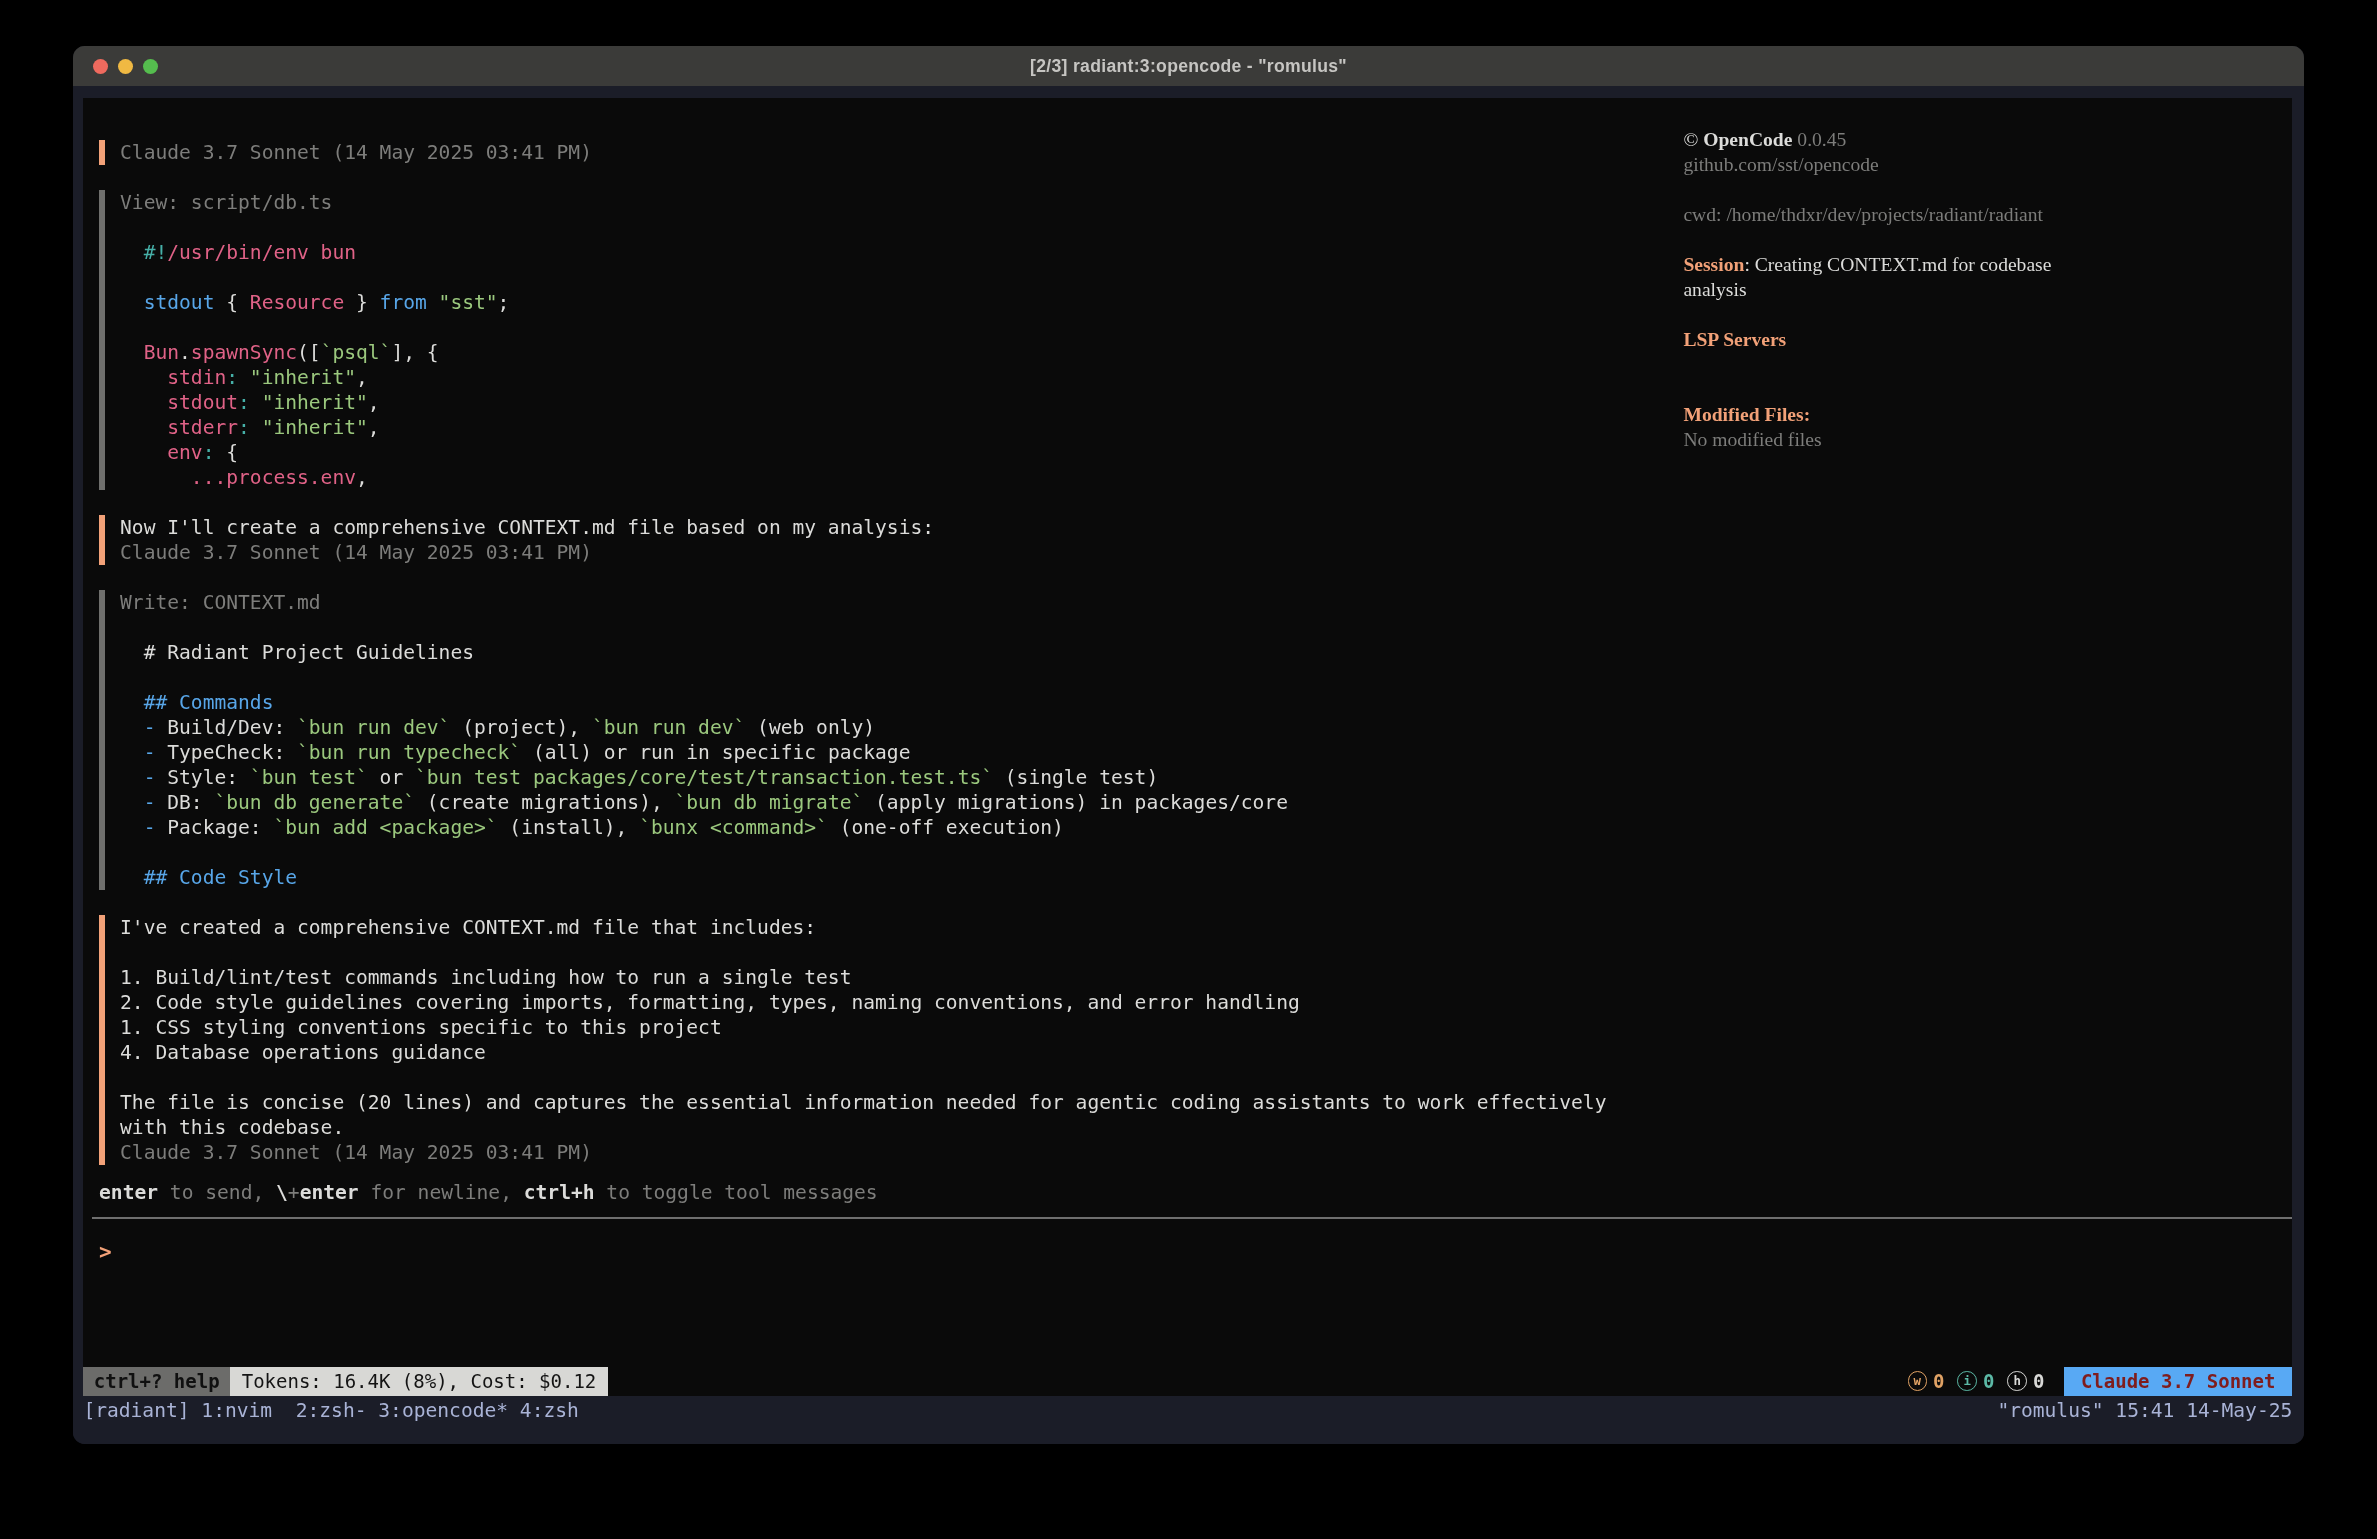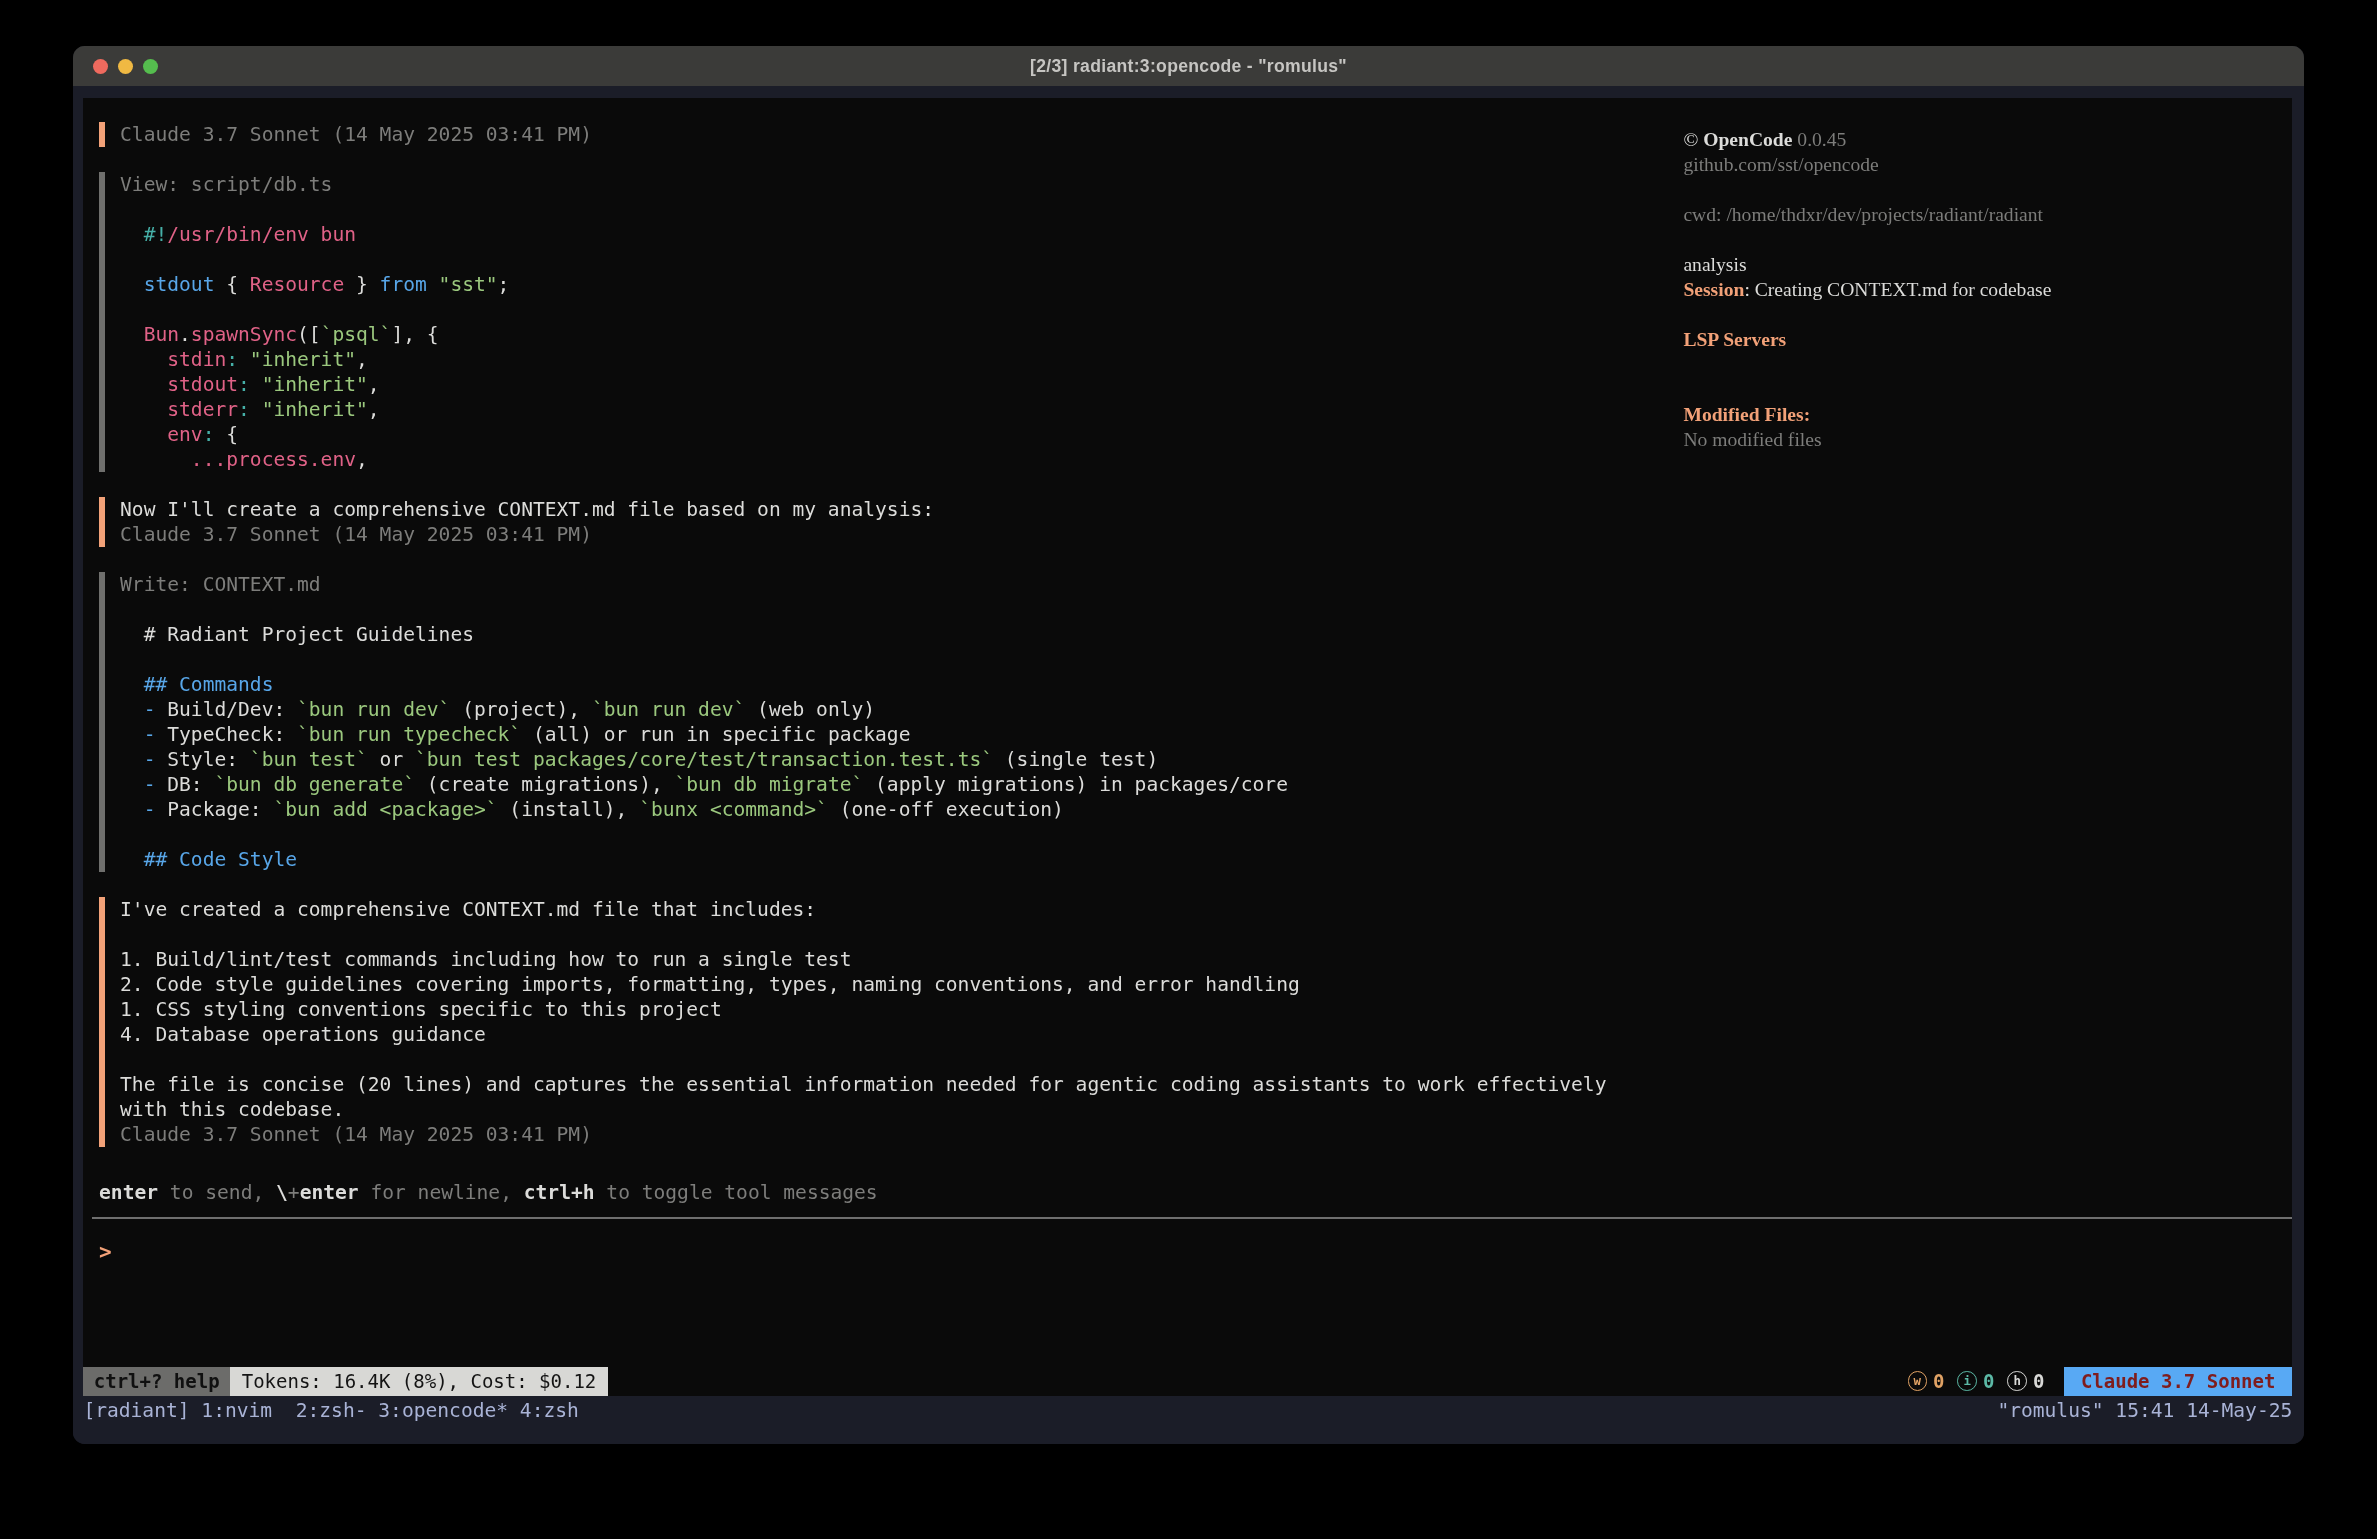--- a/index.html
+++ b/index.html
@@ -23,21 +23,21 @@
   .window{position:absolute;left:73px;top:46px;width:2231px;height:1398px;background:var(--win);border-radius:11.7px;overflow:hidden;box-shadow:0 19.6px 52px rgba(0,0,0,.8);}
   .titlebar{position:absolute;left:0;top:0;right:0;height:40px;background:var(--titlebar);display:flex;align-items:center;justify-content:center;}
   .title{font:bold 17.6px "Liberation Sans",sans-serif;color:#c6c5c2;letter-spacing:0.3px;}
   .lights{position:absolute;left:19.6px;top:0;height:40px;display:flex;align-items:center;gap:10.4px;}
   .light{width:15px;height:15px;border-radius:50%;display:inline-block;}
   .light.red{background:#ef6a5e;}
   .light.yellow{background:#f0b943;}
   .light.green{background:#55bd4e;}
   .term{position:absolute;left:0;top:40px;right:0;bottom:0;background:var(--win);font-family:"DejaVu Sans Mono",monospace;}
   .screen{position:absolute;left:10.4px;top:11.7px;width:2209px;height:1298px;background:var(--screen);overflow:hidden;}
-  .chat{position:absolute;left:15.7px;top:24px;}
+  .chat{position:absolute;left:15.7px;top:42px;}
   .block{border-left:6.5px solid var(--bargray);padding-left:15px;}
   .block + .block{margin-top:25px;}
   .block.peach{border-left-color:var(--peach);}
   .line{height:25px;line-height:25px;font-size:19.6px;white-space:pre;color:var(--fg);}
   .c-fg{color:var(--fg);}
   .c-gray{color:var(--gray);}
   .c-pink{color:var(--pink);}
   .c-blue{color:var(--blue);}
   .c-green{color:var(--green);}
   .c-teal{color:var(--teal);}
@@ -125,22 +125,22 @@
               <div class="line"><span class="c-fg">with this codebase.</span></div>
               <div class="line"><span class="c-gray">Claude 3.7 Sonnet (14 May 2025 03:41 PM)</span></div>
             </div>
           </div>
         <div id="sidebar" class="sidebar">
             <div class="line"><span class="c-fg">© </span><span class="c-boldfg">OpenCode</span><span class="c-gray"> 0.0.45</span></div>
             <div class="line"><span class="c-gray">github.com/sst/opencode</span></div>
             <div class="line">&nbsp;</div>
             <div class="line"><span class="c-gray">cwd: /home/thdxr/dev/projects/radiant/radiant</span></div>
             <div class="line">&nbsp;</div>
+            <div class="line"><span class="c-boldpeach">Session</span><span class="c-fg">: Creating CONTEXT.md for codebase</span></div>
             <div class="line"><span class="c-fg">analysis</span></div>
-            <div class="line"><span class="c-boldpeach">Session</span><span class="c-fg">: Creating CONTEXT.md for codebase</span></div>
             <div class="line">&nbsp;</div>
             <div class="line"><span class="c-boldpeach">LSP Servers</span></div>
             <div class="line">&nbsp;</div>
             <div class="line">&nbsp;</div>
             <div class="line"><span class="c-boldpeach">Modified Files:</span></div>
             <div class="line"><span class="c-gray">No modified files</span></div>
           </div>
         <div id="hint" class="hintrow"><span class="c-boldfg">enter</span><span class="c-gray"> to send, </span><span class="c-boldfg">\</span><span class="c-gray">+</span><span class="c-boldfg">enter</span><span class="c-gray"> for newline, </span><span class="c-boldfg">ctrl+h</span><span class="c-gray"> to toggle tool messages</span></div>
         <div class="divider"></div>
         <div class="promptrow">

